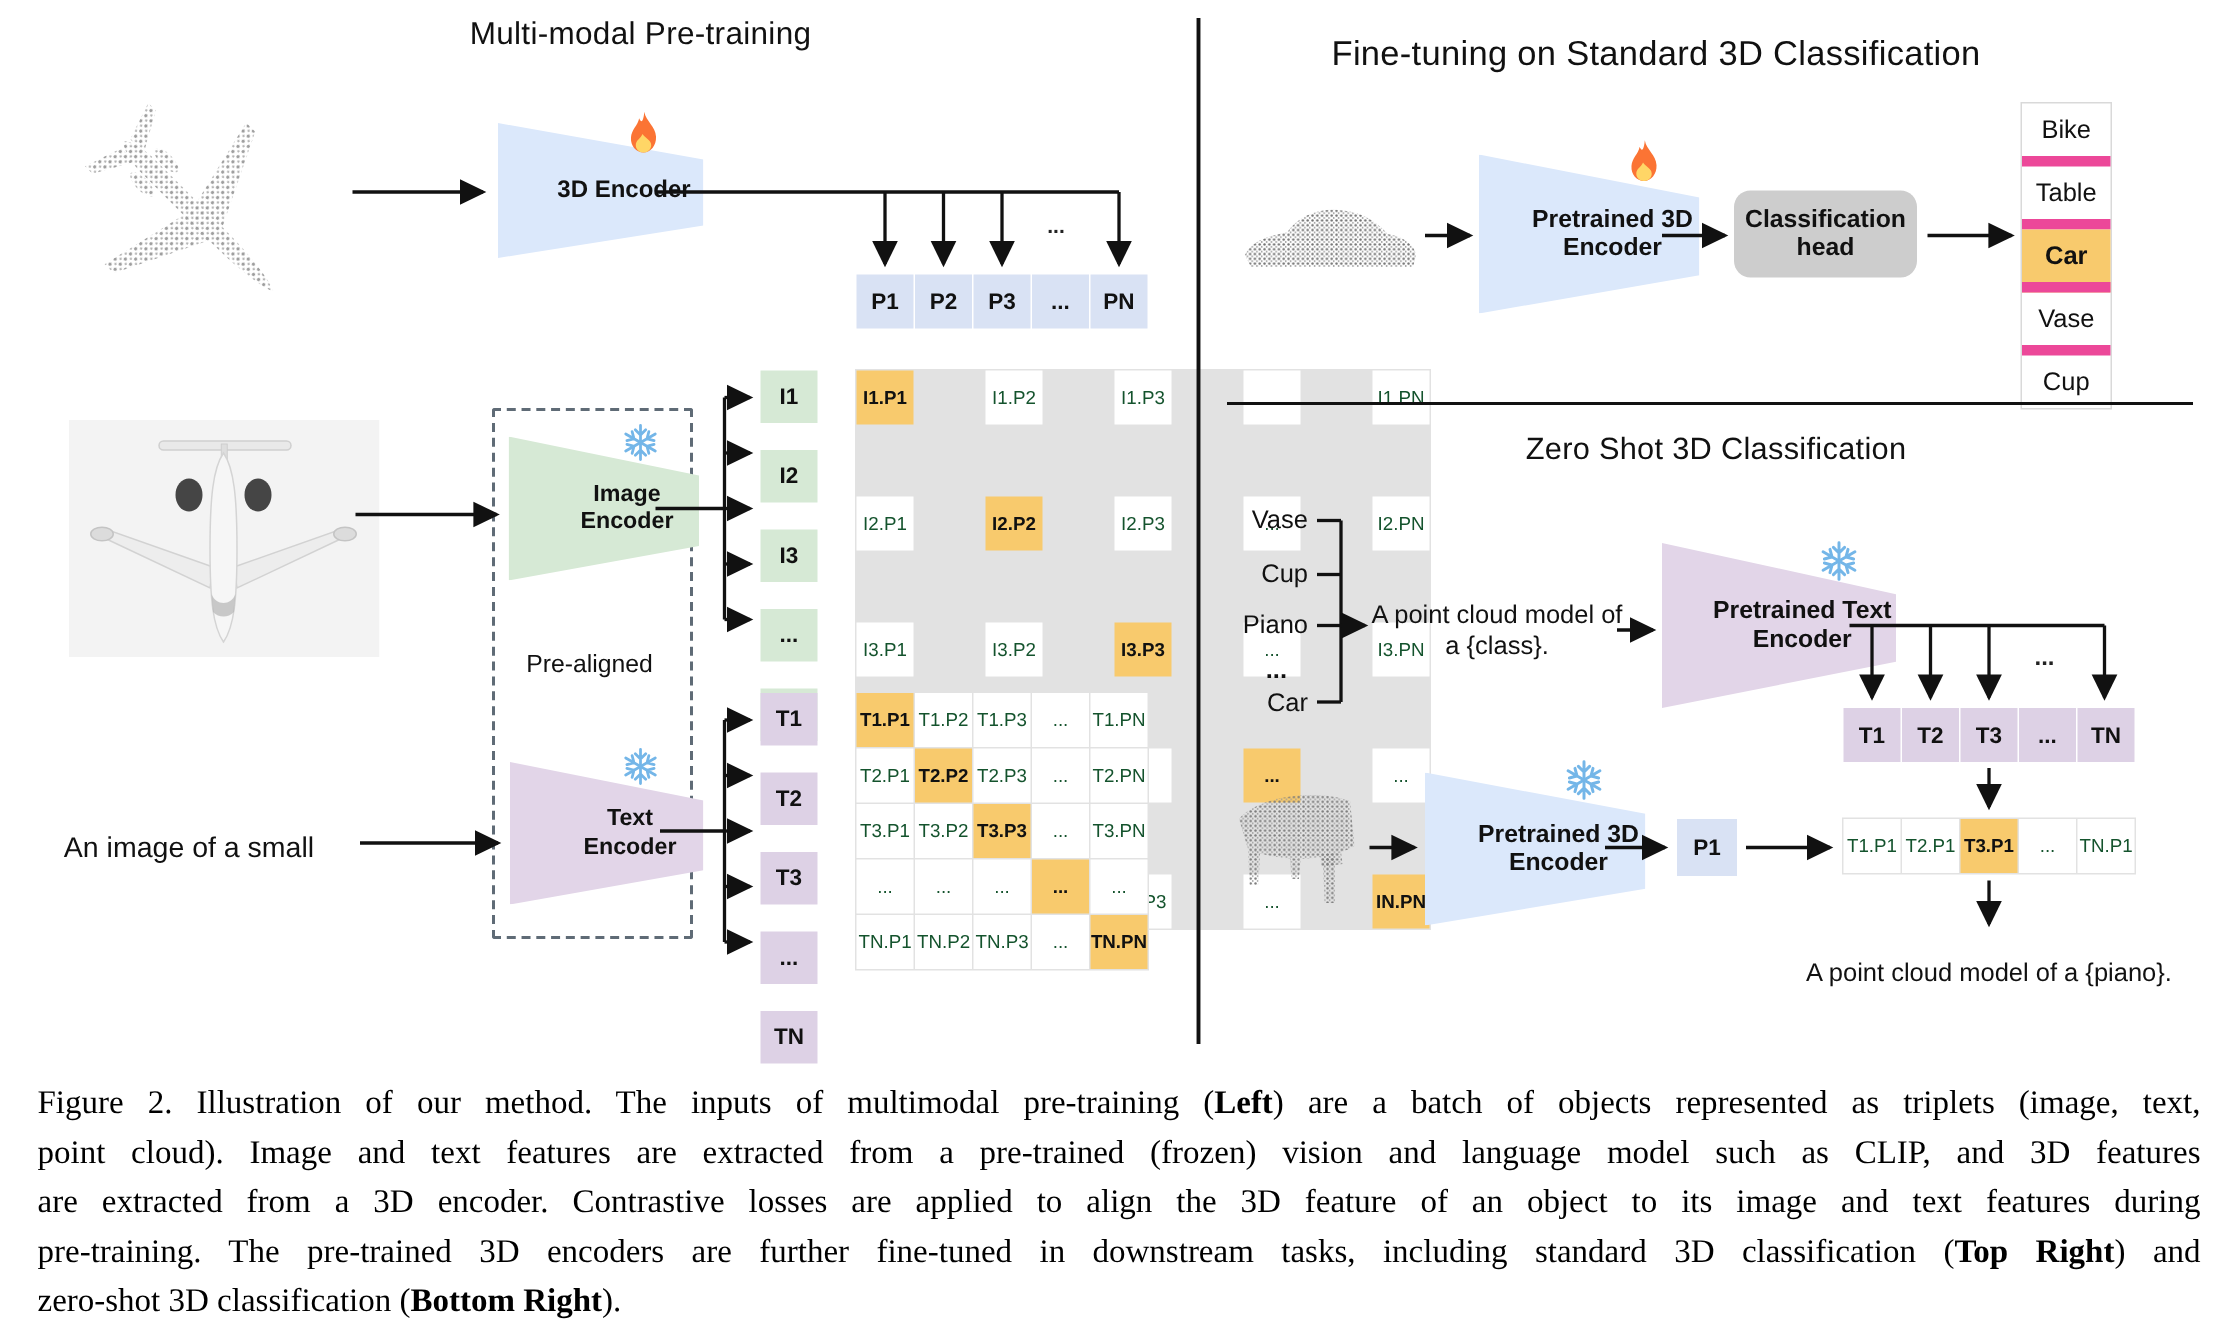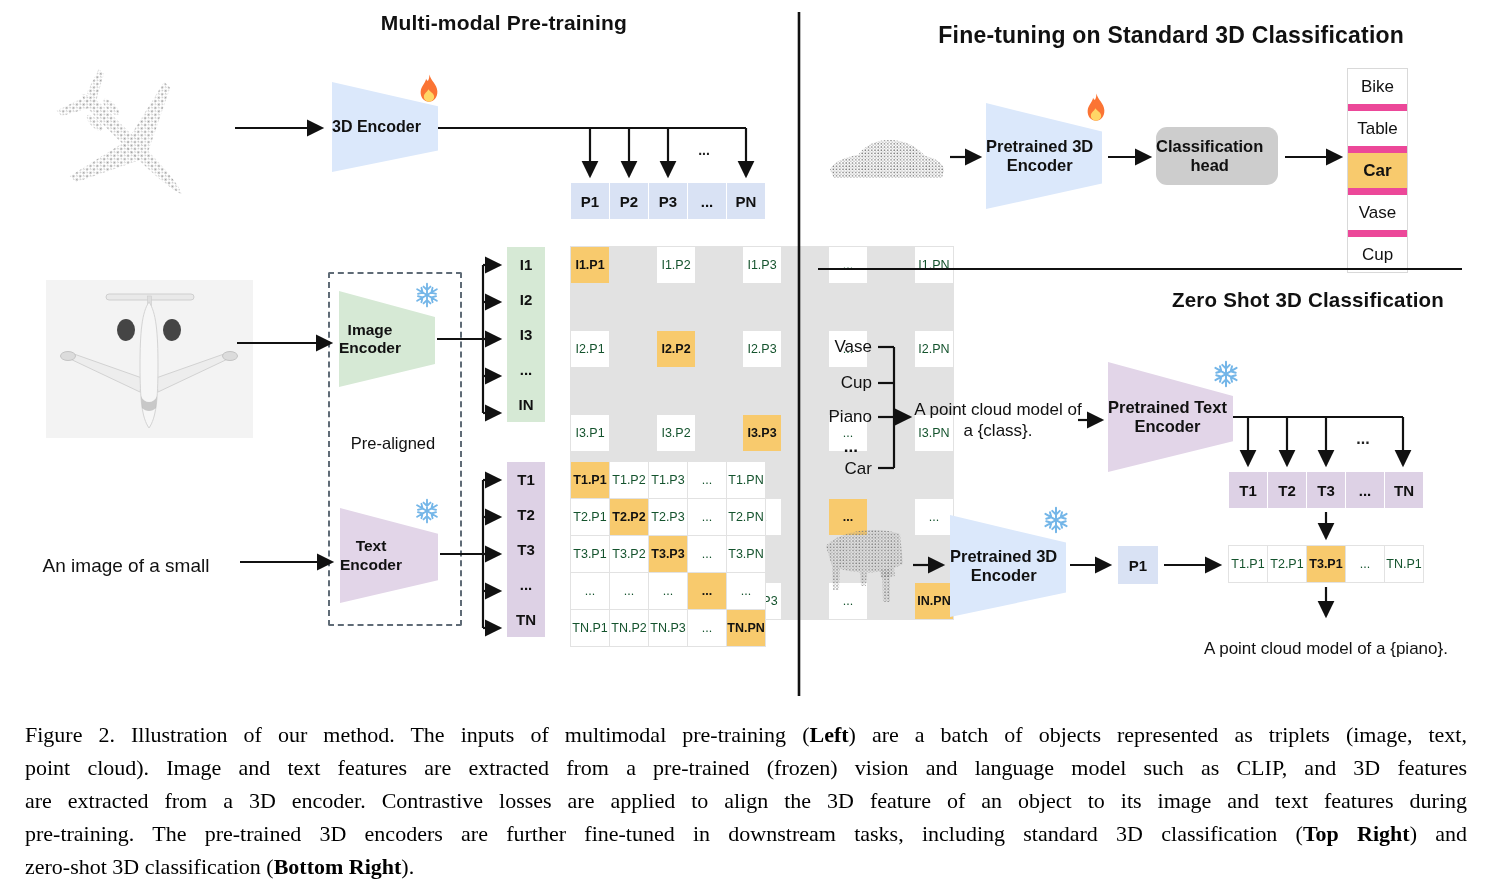--- a/index.html
+++ b/index.html
@@ -1,29 +1,29 @@
 <!DOCTYPE html>
 <html style="--blue: #dbe8fb; --blue-cell: #d9e2f4; --green: #d6e9d5; --purple: #e2d5e8; --purple-cell: #ddd1e5; --orange: #f8ca6d; --gray-head: #cdcdcd; --grid-line: #e2e2e2;"><head>
 <meta charset="utf-8">
 <style>
   html,body{margin:0;padding:0;background:#ffffff;}
   #fig{position:relative;width:1490px;height:888px;background:#ffffff;overflow:hidden;
        font-family:"Liberation Sans","DejaVu Sans",sans-serif;color:#111;}
   .abs{position:absolute;}
-  .ttl{font-weight:bold;font-size:21px;text-align:right;letter-spacing:0.2px;}
-  .trap{position:absolute;display:flex;align-items:center;justify-content:flex-start;text-align:center;
-        font-weight:bold;line-height:1.18;clip-path:polygon(0 0,100% 27%,100% 76%,0 100%);}
+  .ttl{font-weight:normal;font-size:21px;text-align:center;letter-spacing:0.2px;}
+  .trap{position:absolute;display:flex;align-items:center;justify-content:center;text-align:center;
+        font-weight:bold;line-height:1.18;clip-path:polygon(0 0,100% 27%,100% 76%,0 100%);padding-left:31px;}
   .trap.tall{clip-path:polygon(0 0,100% 31%,100% 72%,0 100%);}
   .lbl2{font-weight:bold;text-align:center;line-height:1.18;}
   .rowflex{position:absolute;display:flex;gap:1px;}
   .mcell{width:38px;height:36px;display:flex;align-items:center;justify-content:center;
          font-weight:bold;font-size:15px;}
   .blue{background:var(--blue-cell);}
   .purplec{background:var(--purple-cell);}
-  .colflex{position:absolute;display:flex;flex-direction:column;gap:0;}
+  .colflex{position:absolute;display:flex;flex-direction:column;gap:18px;}
   .scell{width:38px;height:35px;display:flex;align-items:center;justify-content:center;
          font-weight:bold;font-size:15px;}
   .green{background:var(--green);}
   .grid5{position:absolute;display:grid;grid-template-columns:repeat(5,38px);gap:1px;
          padding:1px;background:var(--grid-line);}
   .gcell{background:#fff;display:flex;align-items:center;justify-content:center;
          font-size:12.5px;color:#14532d;height:36px;}
   .gcell.hl{background:var(--orange);font-weight:bold;color:#111;}
   .ftlist{position:absolute;border:1px solid #d9d9d9;background:#fff;}
   .ftrow{width:59px;height:35px;display:flex;align-items:center;justify-content:center;
@@ -297,21 +297,21 @@
     <span class="lbl2">
       <span>Pretrained 3D</span><br><span>Encoder</span>
     </span>
   </div>
   <svg class="abs" style="left:1083px;top:93px;" width="26" height="30" viewBox="0 0 24 28">
     <path d="M12.5 0.5 C13.5 6.5 19.5 9.5 19.8 16 C20 21.5 16.5 25.8 12 25.8 C7.5 25.8 3.9 22 4.2 16.5 C4.5 11.5 8.5 9 9.3 4.5 C10.3 7 11.8 8 12.5 0.5 Z" fill="#fb7434"></path>
     <path d="M12 25.8 C9.2 25.8 7.2 23.8 7.2 21.3 C7.2 18.1 10.3 17.1 11.4 14.3 C13 16.9 16.8 17.9 16.8 21.3 C16.8 23.8 14.8 25.8 12 25.8 Z" fill="#ffd666"></path>
   </svg>
 
   <div class="abs" style="left:1156px;top:127px;width:122px;height:58px;background:var(--gray-head);
-       border-radius:11px;display:flex;align-items:center;justify-content:flex-start;">
+       border-radius:11px;display:flex;align-items:center;justify-content:center;">
     <span class="lbl2" style="font-size:16.5px;">
       <span>Classification</span><br><span>head</span>
     </span>
   </div>
 
   <div class="ftlist" style="left:1347px;top:68px;" id="ft-list">
       <div class="ftrow">Bike</div>
       <div class="ftrow">Table</div>
       <div class="ftrow hl">Car</div>
       <div class="ftrow">Vase</div>

